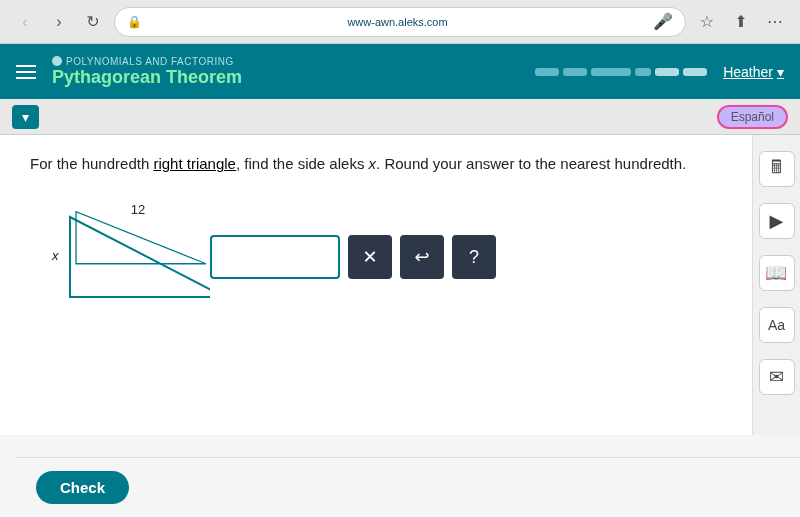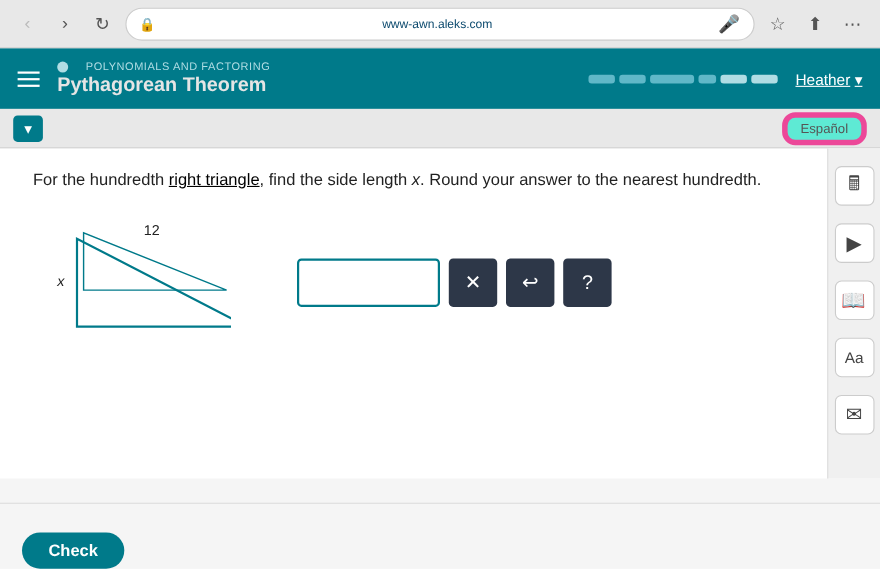--- a/index.html
+++ b/index.html
@@ -67,32 +67,32 @@
       color: white; font-size: 20px; cursor: pointer;
       display: flex; flex-direction: column; gap: 4px;
     }
     .hamburger-btn span { display: block; width: 20px; height: 2px; background: white; }
     .header-title-group { flex: 1; }
     .header-subtitle {
       font-size: 10px;
       color: #b0dde4;
       text-transform: uppercase;
       letter-spacing: 0.5px;
-      display: flex; align-items: center; gap: 16px;
+      display: flex; align-items: center; gap: 4px;
     }
     .header-subtitle .aleks-icon {
       width: 10px; height: 10px;
       border-radius: 50%;
       background: #b0dde4;
       display: inline-block;
     }
     .header-main-title {
       font-size: 18px;
       font-weight: bold;
-      color: #e5e5e5;
+      color: #86efac;
     }
     .progress-bar-group {
       display: flex; gap: 4px; align-items: center;
     }
     .progress-segment {
       height: 8px; border-radius: 3px;
     }
     .user-menu {
       display: flex; align-items: center; gap: 4px;
       color: white; font-size: 14px; cursor: pointer;
@@ -113,22 +113,22 @@
       background: #007a8a;
       color: white; border: none;
       padding: 4px 10px;
       border-radius: 4px;
       font-size: 14px;
       cursor: pointer;
       display: flex; align-items: center; gap: 4px;
     }
     .espanol-btn {
       margin-left: auto;
-      background: #5eead4;
-      border: 5px solid #ec4899;
+      background: #c4b5fd;
+      border: 2px solid #ec4899;
       border-radius: 12px;
       padding: 3px 12px;
       font-size: 12px;
       color: #555;
       cursor: pointer;
       text-align: right;
     }
 
     
     .main-content {
@@ -145,21 +145,20 @@
     .question-text a {
       color: #000000;
       text-decoration: underline;
     }
     .math-var { font-style: italic; }
 
     
     .triangle-area {
       display: flex;
       align-items: center;
-      gap: 60px;
     }
 
     
     .answer-area {
       display: flex;
       align-items: center;
       gap: 8px;
     }
     .answer-input {
       width: 130px; height: 44px;
@@ -203,26 +202,26 @@
       border-radius: 6px;
       display: flex; align-items: center; justify-content: center;
       font-size: 18px;
       color: #444;
       cursor: pointer;
     }
 
     
     .bottom-area {
       position: absolute;
-      bottom: 0; left: 0; right: 0;
+      bottom: 0; left: 16px; right: 0;
       height: 60px;
       background: #f5f5f5;
       border-top: 1px solid #ddd;
       display: flex;
-      align-items: flex-end;
+      align-items: center;
       padding: 0 20px;
     }
     .check-btn {
       background: #007a8a;
       color: white;
       border: none;
       border-radius: 20px;
       padding: 8px 24px;
       font-size: 15px;
       font-weight: bold;
@@ -280,21 +279,21 @@
     <span>▾</span>
   </button>
   <button class="espanol-btn">
     <span>Español</span>
   </button>
 </div>
 
 <div class="main-content" style="position:relative;">
 
   <p class="question-text">
-    <span>For the hundredth </span><a href="#"><span>right triangle</span></a><span>, find the side length </span><span class="math-var">x</span><span>. Round your answer to the nearest hundredth.</span>
+    <span>For the hundredth </span><a href="#"><span>right triangle</span></a><span>, find the side aleks </span><span class="math-var">x</span><span>. Round your answer to the nearest hundredth.</span>
   </p>
 
   <div class="triangle-area">
 
     <svg width="160" height="110" style="margin-left:20px;">
 
       <polygon points="30,90 230,90 30,10" fill="none" stroke="#007a8a" stroke-width="2" style="transform: scale(0.65) translate(10px, 5px);"></polygon>
 
       <polygon points="20,95 175,95 20,15" fill="none" stroke="#007a8a" stroke-width="2"></polygon>
 

